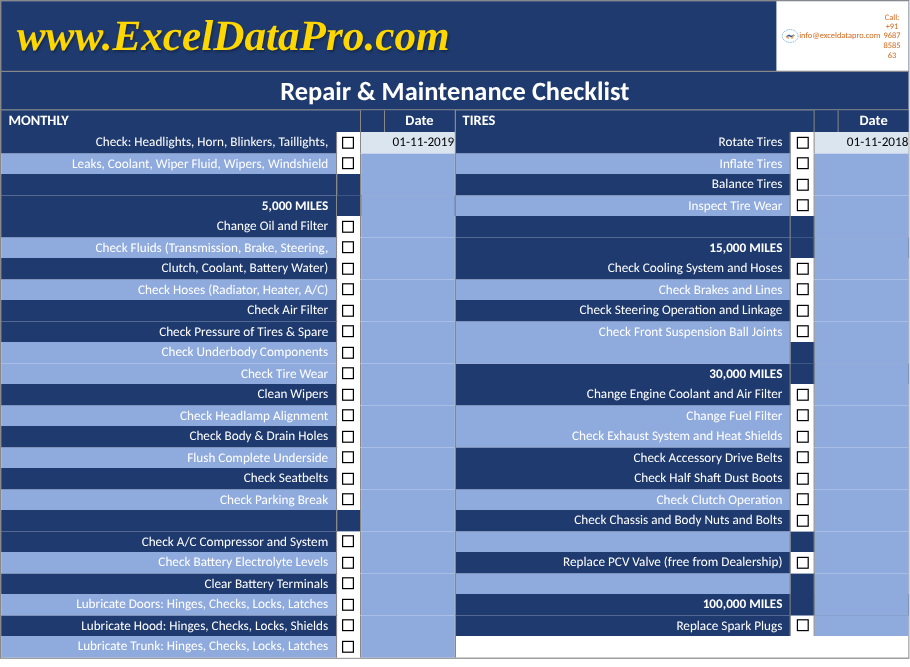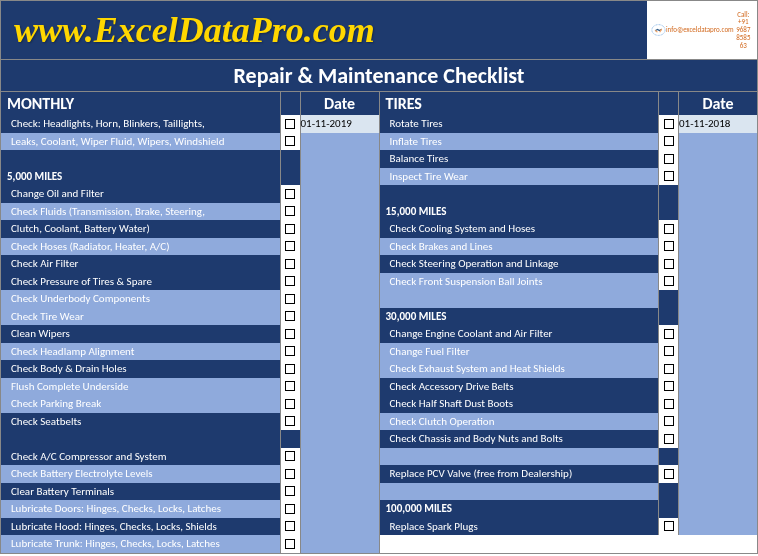--- a/index.html
+++ b/index.html
@@ -6,26 +6,26 @@
     body { font-family: Calibri, Arial, sans-serif; background: #fff; width: 758px; height: 556px; overflow: hidden; }
     .container { border: 1px solid #888; }
     .header { display: flex; background: #1e3a6e; border-bottom: 1px solid #888; }
     .logo-text { flex: 1; text-align: left; font-family: 'Monotype Corsiva', 'Brush Script MT', cursive; font-style: italic; font-size: 36px; font-weight: bold; color: #ffd700; padding: 8px 13px; text-shadow: 1px 1px 2px rgba(0,0,0,0.3); }
     .logo-img { width: 110px; background: #fff; display: flex; flex-direction: row; align-items: center; justify-content: center; padding: 4px; }
     .handshake { width: 50px; height: 40px; }
     .logo-sub { font-size: 7px; color: #d2691e; text-align: center; line-height: 1.1; }
     .title-bar { background: #1e3a6e; color: #fff; text-align: center; font-size: 22px; font-weight: bold; padding: 2px 0; border-bottom: 1px solid #888; }
     .grid { display: flex; }
     .col { flex: 1; }
-    .section-header { display: flex; background: #1e3a6e; color: #fff; font-weight: bold; font-size: 16px; }
+    .section-header { display: flex; background: #1e3a6e; color: #fff; font-weight: bold; font-size: 12px; }
     .sh-left { flex: 1; padding: 2px 6px; border-right: 1px solid #888; }
-    .sh-right { width: 78px; text-align: center; padding: 2px 4px; background: #1e3a6e; }
-    .date-cell { background: #dae5f0; color: #000; font-size: 11px; text-align: left; }
+    .sh-right { width: 58px; text-align: center; padding: 2px 4px; background: #1e3a6e; }
+    .date-cell { background: #dae5f0; color: #000; font-size: 11px; text-align: right; }
     .row { display: flex; font-size: 11px; height: 17.5px; line-height: 17px; }
-    .row-label { flex: 1; padding: 0 6px 15px 10px; color: #fff; border-right: 1px solid #888; white-space: nowrap; overflow: hidden; }
+    .row-label { flex: 1; padding: 0 6px 15px 10px; color: #fff; border-right: 1px solid #888; white-space: nowrap; overflow: hidden; text-align: right; }
     .row-check { width: 20px; background: #fff; border-right: 1px solid #888; text-align: center; display: flex; align-items: center; justify-content: center; }
     .row-date { width: 78px; }
     .checkbox { width: 10px; height: 10px; border: 1px solid #000; display: inline-block; }
     .dark { background: #1e3a6e; }
     .light { background: #8faadc; }
     .header-row { background: #1e3a6e; font-weight: bold; }
     .header-row .row-label { padding-left: 6px; }
     .empty-row .row-check { background: #1e3a6e; }
     .divider { width: 1px; background: #888; }
   </style>
@@ -155,28 +155,28 @@
           <div class="row-date light"></div>
         </div>
         <div class="row">
           <div class="row-label light">Flush Complete Underside</div>
           <div class="row-check">
             <span class="checkbox"></span>
           </div>
           <div class="row-date light"></div>
         </div>
         <div class="row">
+          <div class="row-label dark">Check Seatbelts</div>
+          <div class="row-check">
+            <span class="checkbox"></span>
+          </div>
+          <div class="row-date light"></div>
+        </div>
+        <div class="row">
           <div class="row-label light">Check Parking Break</div>
-          <div class="row-check">
-            <span class="checkbox"></span>
-          </div>
-          <div class="row-date light"></div>
-        </div>
-        <div class="row">
-          <div class="row-label dark">Check Seatbelts</div>
           <div class="row-check">
             <span class="checkbox"></span>
           </div>
           <div class="row-date light"></div>
         </div>
         <div class="row empty-row">
           <div class="row-label dark"></div>
           <div class="row-check"></div>
           <div class="row-date light"></div>
         </div>

